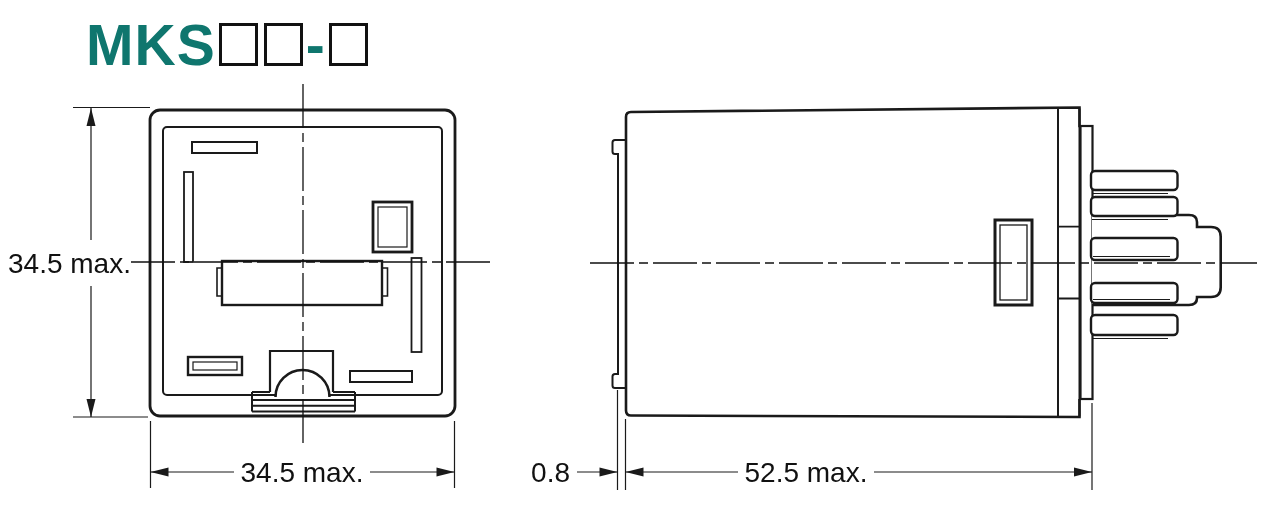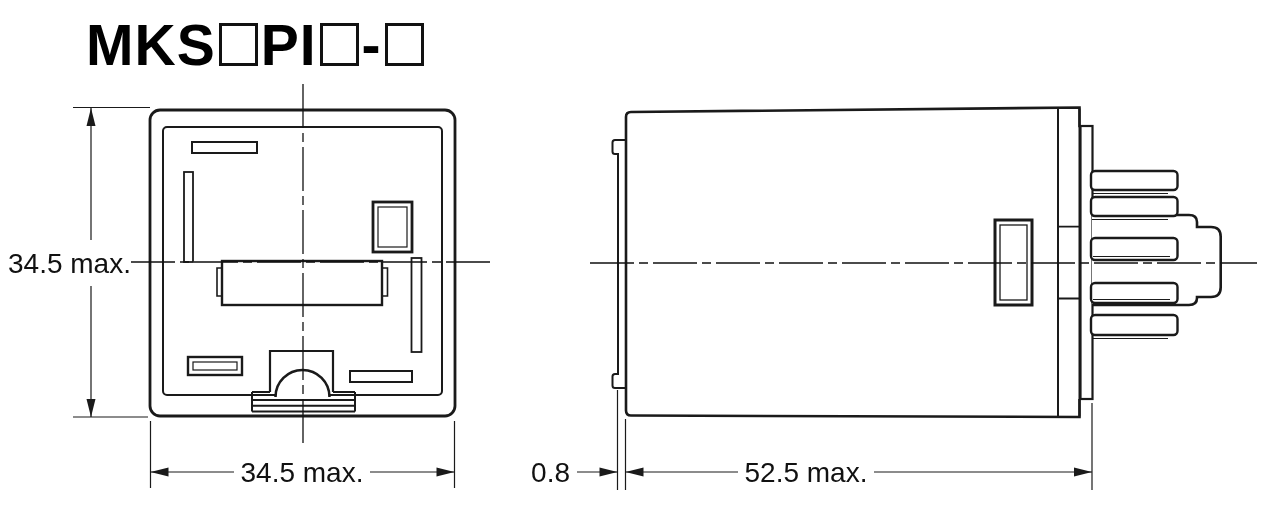--- a/index.html
+++ b/index.html
@@ -3,21 +3,21 @@
 <meta charset="utf-8">
 <style>
   html,body{margin:0;padding:0;background:#ffffff;}
   #stage{
     position:relative;width:1262px;height:506px;background:#ffffff;
     font-family:"Liberation Sans", sans-serif;overflow:hidden;
   }
   #drawing-svg{position:absolute;left:0;top:0;}
   .title-row{
     position:absolute;left:86px;top:14px;display:flex;align-items:baseline;
-    font-size:57px;font-weight:bold;color:#000000;letter-spacing:1px;line-height:1.1;
+    font-size:57px;font-weight:bold;color:#0f766e;letter-spacing:1px;line-height:1.1;
     white-space:nowrap;
   }
   .variant-box{
     display:inline-block;width:33px;height:37px;border:3px solid #111;
     vertical-align:baseline;margin:0 3px;transform:translateY(1px);
   }
   .dim-text{
     font-family:"Liberation Sans", sans-serif;font-size:28px;fill:#111;
   }
   svg path, svg rect, svg line{vector-effect:none;}
@@ -128,19 +128,18 @@
         <path d="M625.5,472 H738 M874,472 H1092" stroke-width="1.2"></path>
         <path d="M625.5,472 L643.5,467.5 V476.5 Z M1092,472 L1074,467.5 V476.5 Z" fill="#1a1a1a" stroke="none"></path>
         <text class="dim-text" x="806" y="482" text-anchor="middle" stroke="none">52.5 max.</text>
       </g>
     </g>
   </svg>
 
   <div class="title-row">
     <span>MKS</span>
       <span class="variant-box"></span>
-      <span>PI</span>
       <span class="variant-box"></span>
       <span>-</span>
       <span class="variant-box"></span>
   </div>
 
 </div>
 
 </body></html>

